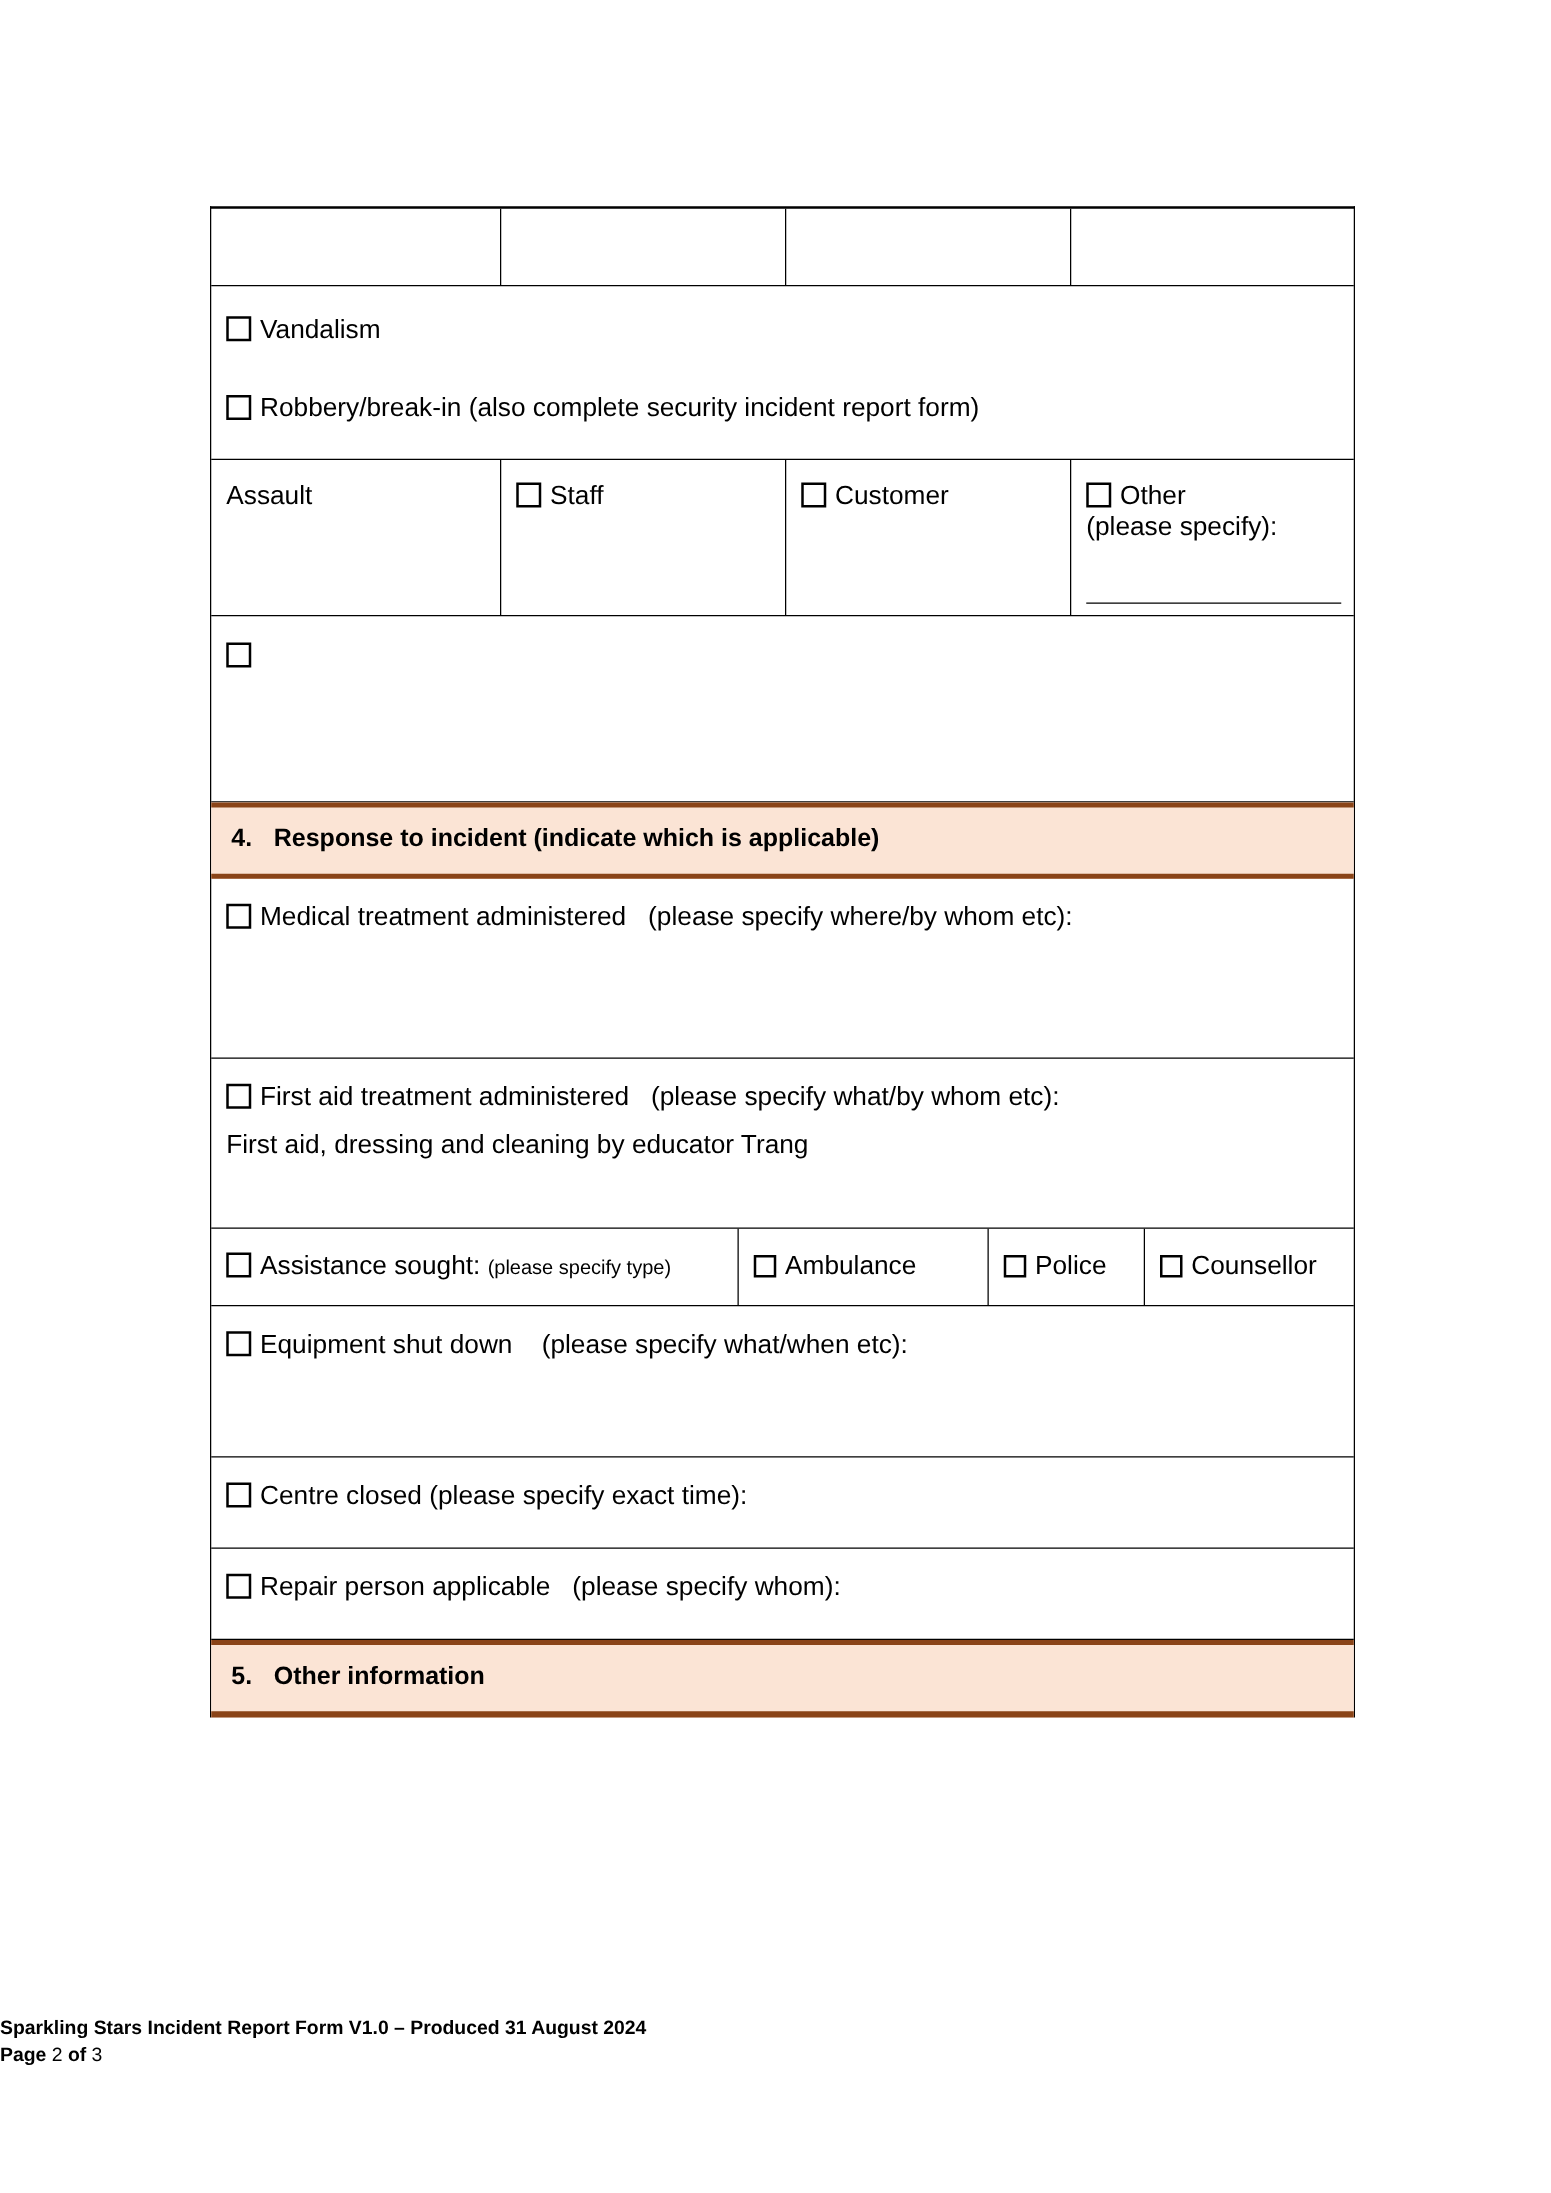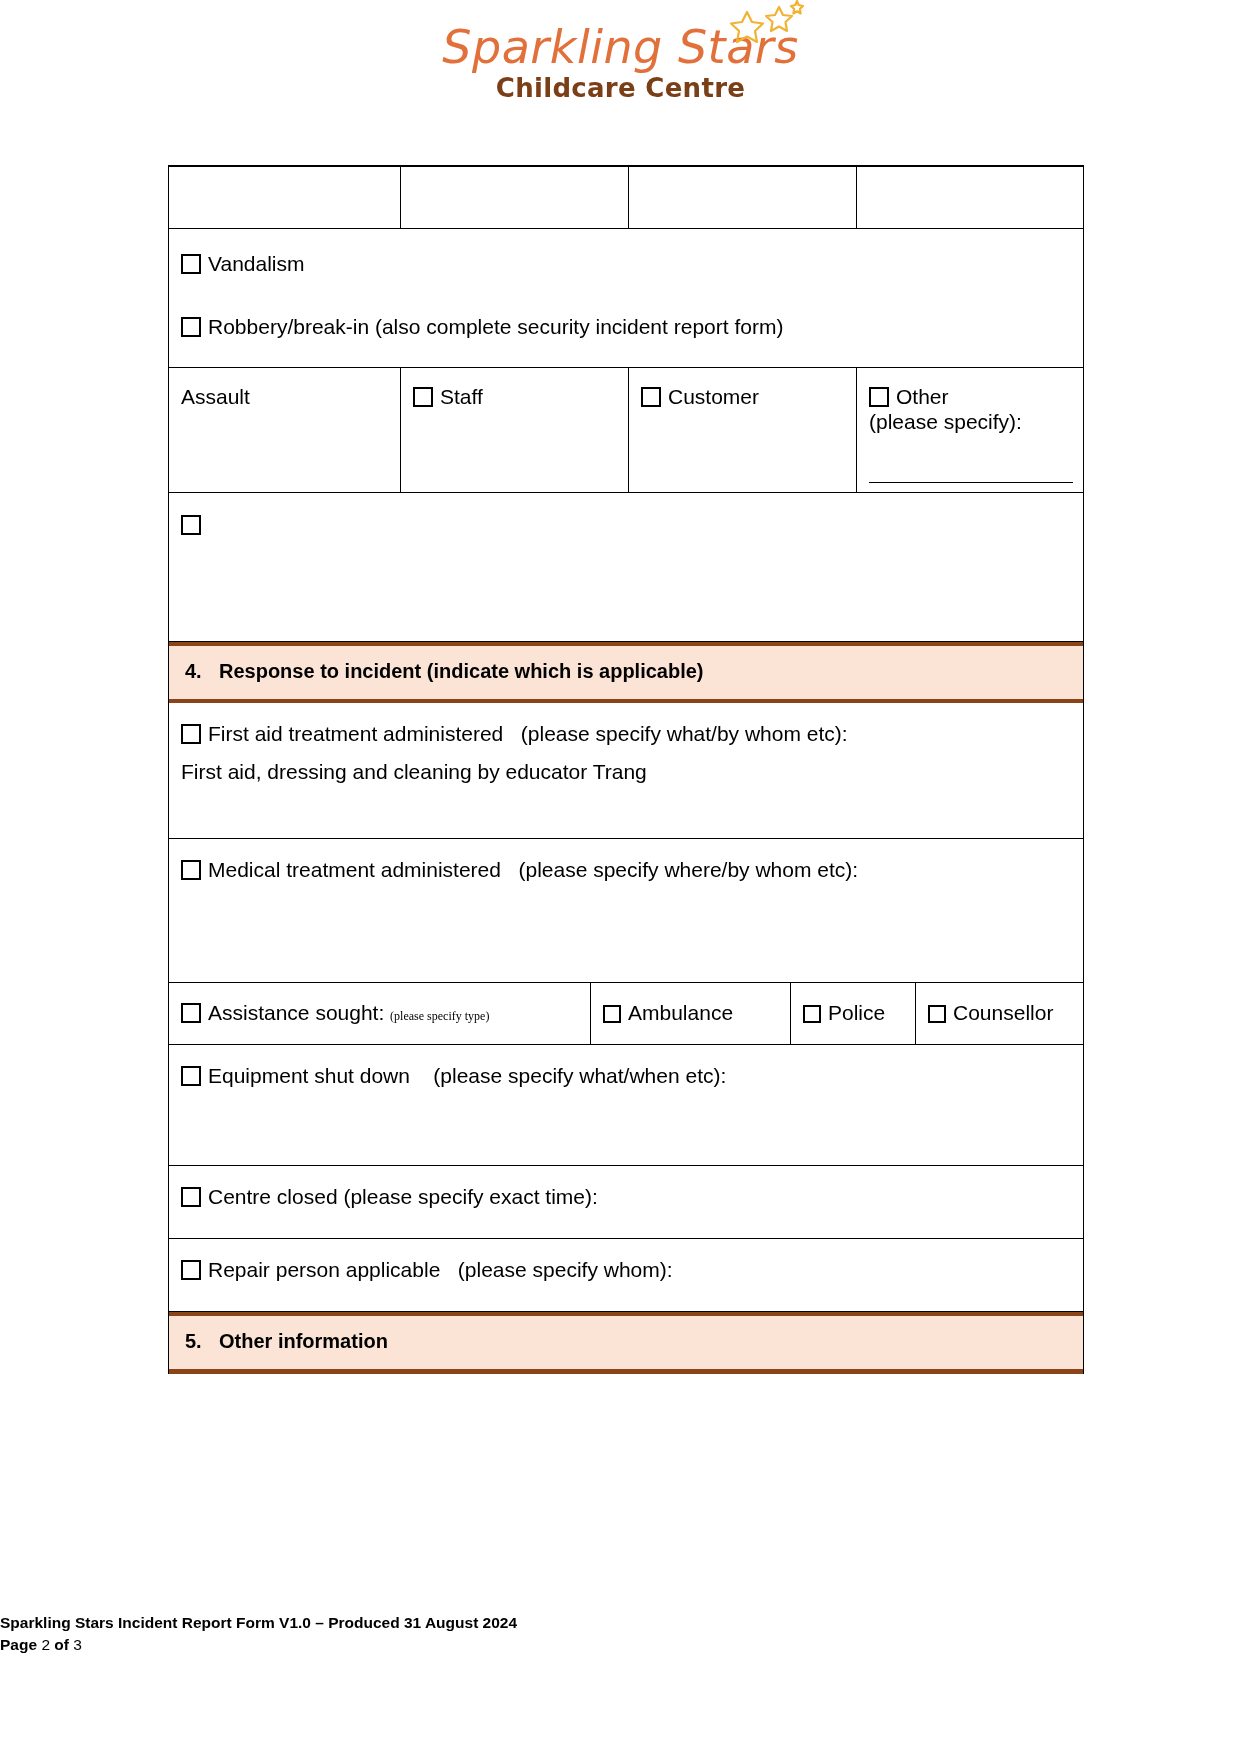--- a/index.html
+++ b/index.html
@@ -104,21 +104,21 @@
     margin-right: 7px;
     box-sizing: border-box;
   }
   .cb-sm {
     width: 18px;
     height: 18px;
     vertical-align: -3px;
   }
 
   .lbl { font-size: 21px; }
-  .lbl-sm { font-size: 12px; font-family: Liberation Serif, serif; }
+  .lbl-sm { font-size: 16px; }
 
   .spec-line {
     position: absolute;
     left: 12px;
     right: 10px;
     bottom: 9px;
     border-bottom: 1.5px solid #000;
     height: 0;
   }
 
@@ -159,35 +159,20 @@
   .footer .f1 { font-weight: bold; }
   .footer .f2 { }
   .footer .f3 { }
   .bold { font-weight: bold; }
 </style>
 </head>
 <body>
 
 <div class="page">
 
-  <div class="logo-block">
-    <div class="logo-inner">
-      <div class="stars">
-        <svg viewBox="0 0 78 48" width="78" height="48" xmlns="http://www.w3.org/2000/svg">
-          <g fill="none" stroke="#F2B233" stroke-width="2.2" stroke-linejoin="round">
-            <path d="M20 14 L25 24 L36 25.5 L28 33 L30 44 L20 38.5 L10 44 L12 33 L4 25.5 L15 24 Z"></path>
-            <path d="M52 9 L56 17 L65 18 L58.5 24 L60 33 L52 28.5 L44 33 L45.5 24 L39 18 L48 17 Z"></path>
-            <path d="M70 3 L71.6 7 L76 8 L72.8 11 L73.6 15.5 L70 13.2 L66.4 15.5 L67.2 11 L64 8 L68.4 7 Z"></path>
-          </g>
-        </svg>
-      </div>
-      <div class="logo-main">Sparkling Stars</div>
-      <div class="logo-sub">Childcare Centre</div>
-    </div>
-  </div>
 
   <div class="form">
 
     <div class="row blank-row">
       <div class="cell vline" style="width:232px;"></div>
       <div class="cell vline" style="width:228px;"></div>
       <div class="cell vline" style="width:228px;"></div>
       <div class="cell" style="flex:1 1 auto;"></div>
     </div>
 
@@ -224,29 +209,29 @@
         <span class="cb"></span>
       </div>
     </div>
 
     <div class="section-band">
       <span class="section-num">4.</span>
       <span class="section-title">Response to incident (indicate which is applicable)</span>
     </div>
 
     <div class="row">
+      <div class="cell" style="flex:1 1 auto; padding-top:18px; height:143px;">
+        <span class="cb"></span><span class="lbl">Medical treatment administered</span><span class="lbl">&nbsp;&nbsp;&nbsp;</span><span class="lbl">(please specify where/by whom etc):</span>
+      </div>
+    </div>
+
+    <div class="row">
       <div class="cell" style="flex:1 1 auto; padding-top:18px; height:135px;">
         <span class="cb"></span><span class="lbl">First aid treatment administered</span><span class="lbl">&nbsp;&nbsp;&nbsp;</span><span class="lbl">(please specify what/by whom etc):</span>
         <div class="filled-text">First aid, dressing and cleaning by educator Trang</div>
-      </div>
-    </div>
-
-    <div class="row">
-      <div class="cell" style="flex:1 1 auto; padding-top:18px; height:143px;">
-        <span class="cb"></span><span class="lbl">Medical treatment administered</span><span class="lbl">&nbsp;&nbsp;&nbsp;</span><span class="lbl">(please specify where/by whom etc):</span>
       </div>
     </div>
 
     <div class="row">
       <div class="cell vline" style="width:422px; padding-top:17px; padding-bottom:17px;">
         <span class="cb"></span><span class="lbl">Assistance sought:</span>
         <span class="lbl-sm">(please specify type)</span>
       </div>
       <div class="cell vline" style="width:200px; padding-top:17px;">
         <span class="cb cb-sm"></span><span class="lbl">Ambulance</span>

